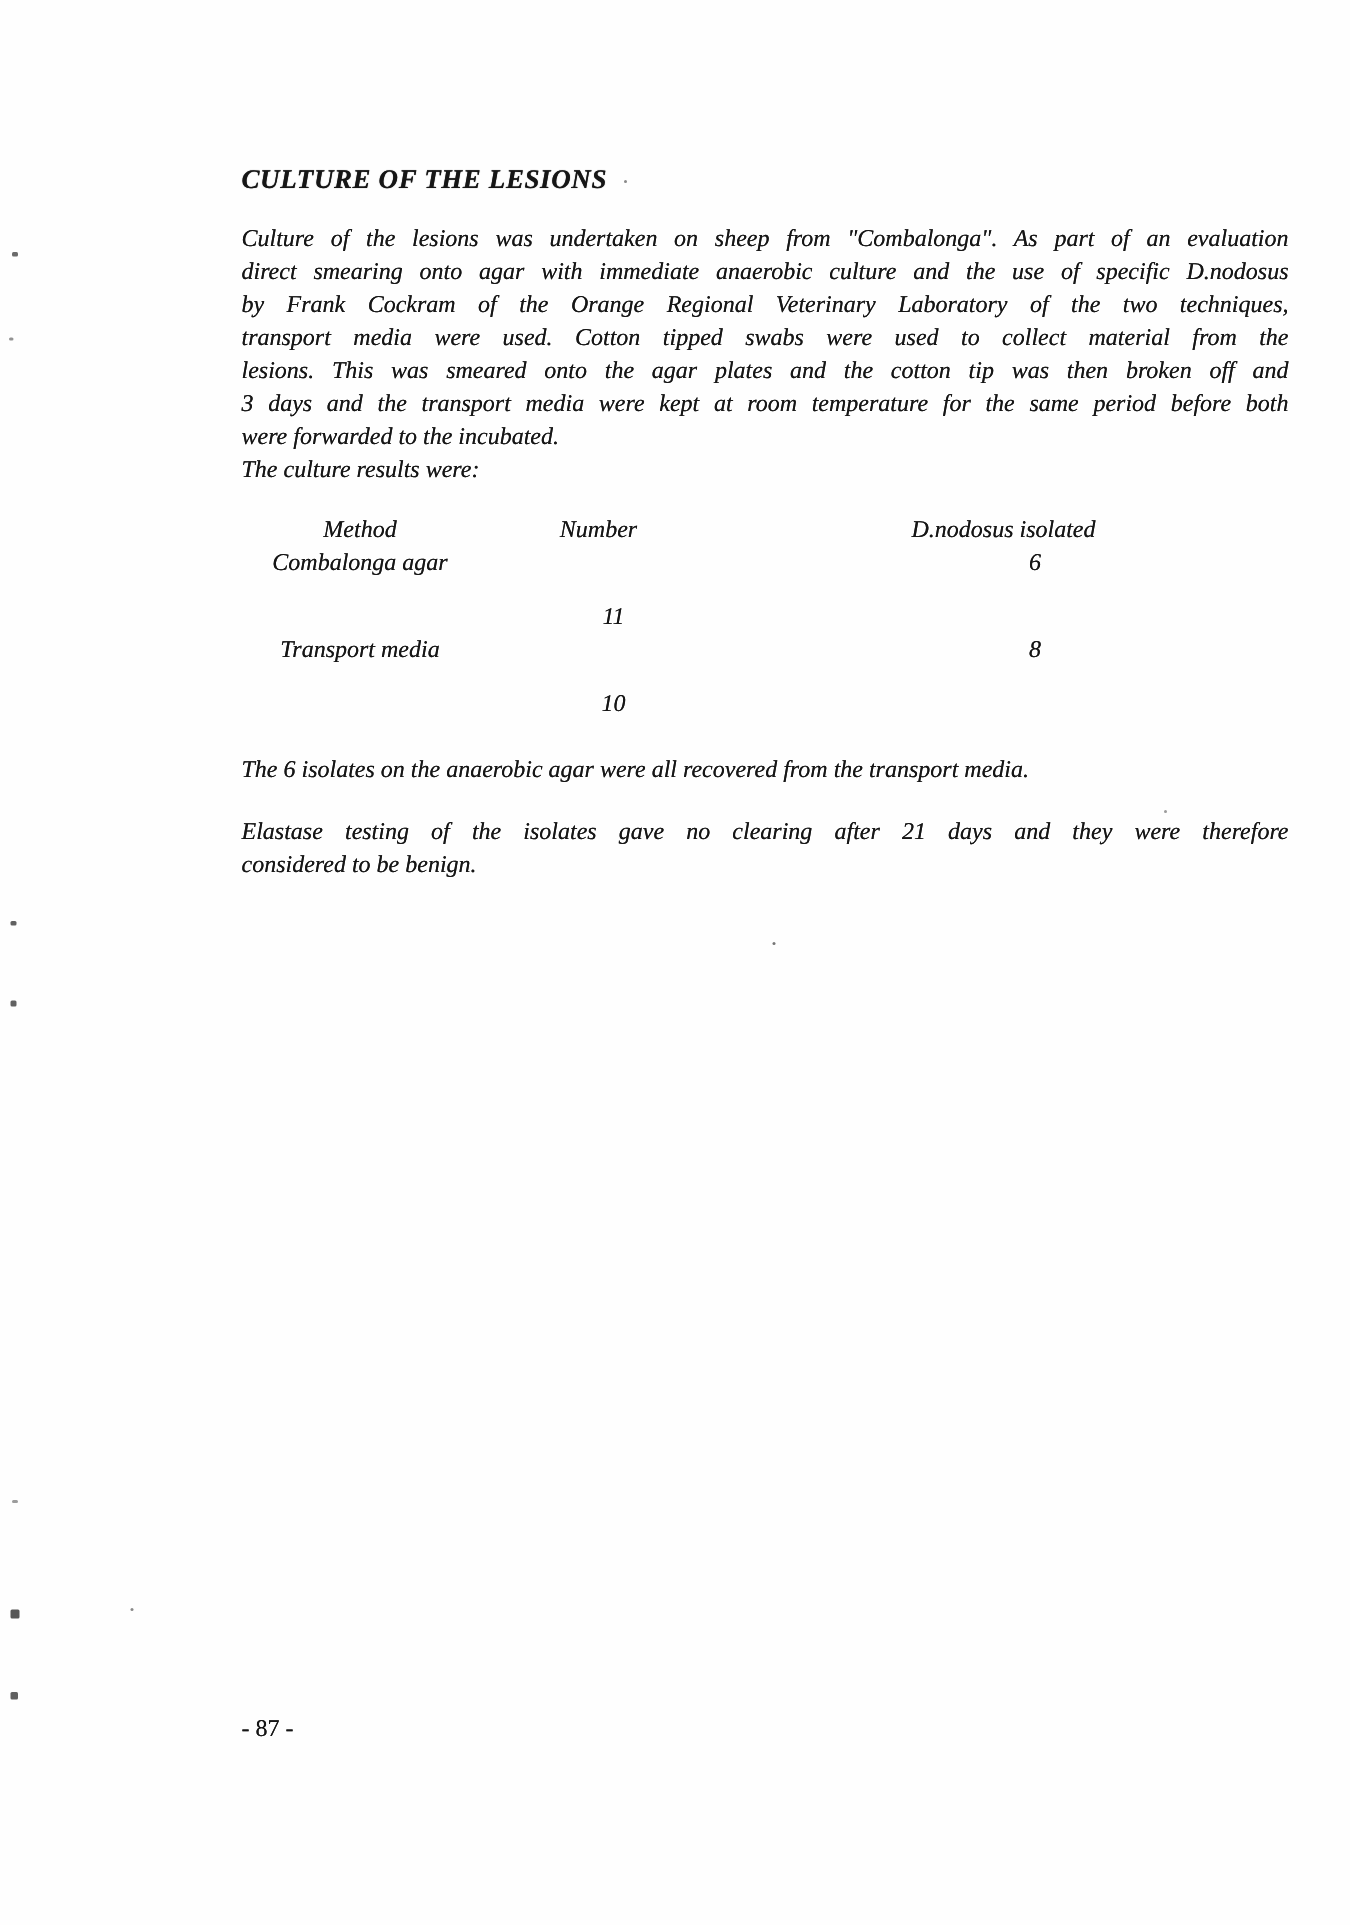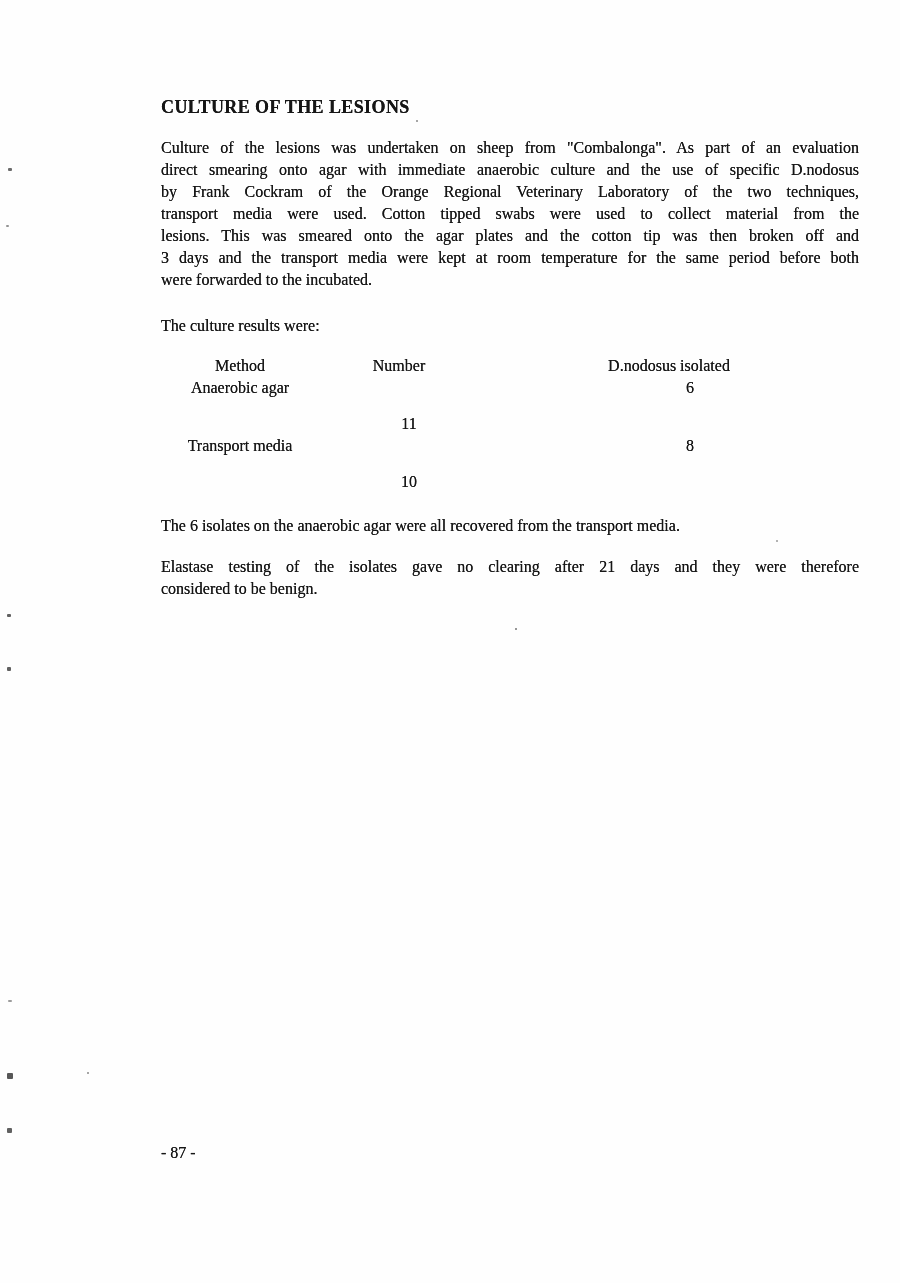--- a/index.html
+++ b/index.html
@@ -12,41 +12,42 @@
     width: 900px;
     height: 1283px;
     background: #fefefe;
     overflow: hidden;
     font-family: "Liberation Serif", serif;
     color: #161616;
   }
   .content {
     position: absolute;
     left: 161px;
-    top: 4px;
+    top: 16px;
     width: 698px;
+    font-style: italic;
   }
   .doc-title {
     margin-top: 91px;
     font-size: 18px;
     line-height: 24px;
     font-weight: bold;
     letter-spacing: 0.4px;
     text-shadow: 0 0 0.5px #1a1a1a;
   }
   .body-text {
     font-size: 16px;
     line-height: 22px;
     text-shadow: 0 0 0.4px #2a2a2a;
   }
   .para { margin: 0; }
   .para .line { width: 100%; }
   .jline { text-align-last: justify; }
   .intro { margin-top: 18px; }
-  .results-label { margin-top: 24px; }
+  .results-label { }
   .results-table { margin-top: 18px; text-align: center; }
   .t-row {
     display: grid;
     grid-template-columns: 158px 160px auto;
     line-height: 22px;
   }
   .t-cell { white-space: nowrap; }
   .t-row .num-val { padding-left: 20px; margin-top: 36px; }
   .t-row .iso-val { padding-left: 42px; }
   .isolates-note { margin-top: 22px; }
@@ -87,21 +88,21 @@
 
     <div class="para body-text results-label">The culture results were:</div>
 
     <div class="results-table body-text">
       <div class="t-row">
         <div class="t-cell">Method</div>
         <div class="t-cell">Number</div>
         <div class="t-cell">D.nodosus isolated</div>
       </div>
       <div class="t-row">
-        <div class="t-cell">Anaerobic agar</div>
+        <div class="t-cell">Combalonga agar</div>
         <div class="t-cell num-val">11</div>
         <div class="t-cell iso-val">6</div>
       </div>
       <div class="t-row">
         <div class="t-cell">Transport media</div>
         <div class="t-cell num-val">10</div>
         <div class="t-cell iso-val">8</div>
       </div>
     </div>
 

